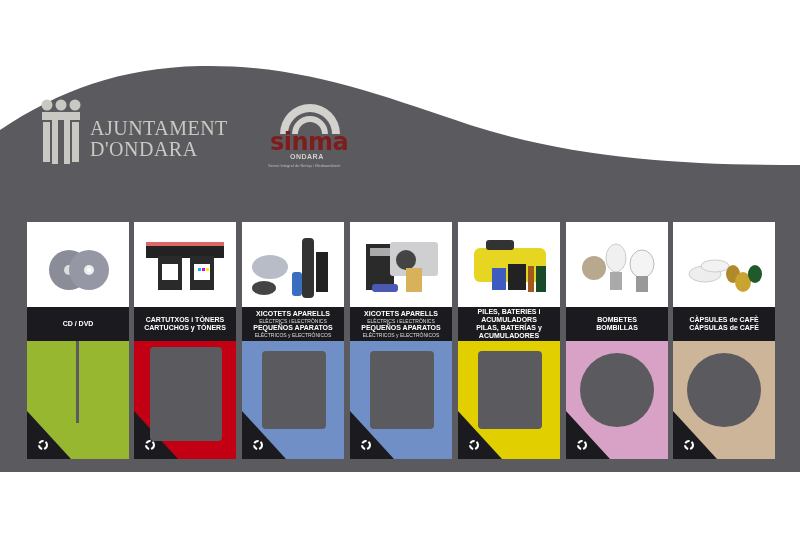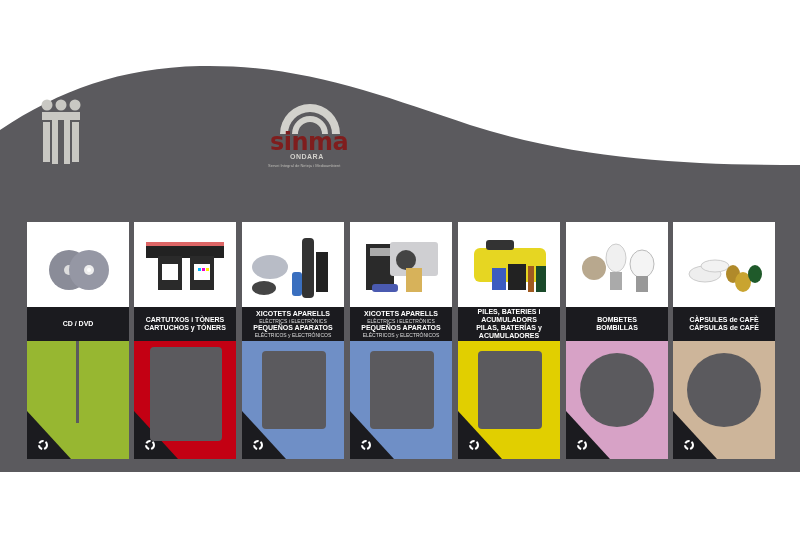--- a/index.html
+++ b/index.html
@@ -31,20 +31,24 @@
   </svg>
 
   <svg class="logo-ajt" viewBox="0 0 180 68">
     <circle cx="7" cy="7" r="5.5" fill="#c9c8c3"></circle>
     <circle cx="21" cy="7" r="5.5" fill="#c9c8c3"></circle>
     <circle cx="35" cy="7" r="5.5" fill="#c9c8c3"></circle>
     <path d="M2,14 L40,14 L40,22 L30,22 L30,66 L24,66 L24,22 L18,22 L18,66 L12,66 L12,22 L2,22 Z" fill="#c9c8c3"></path>
     <rect x="3" y="24" width="7" height="40" fill="#c9c8c3"></rect>
     <rect x="32" y="24" width="7" height="40" fill="#c9c8c3"></rect>
   </svg>
+  <div class="ajt-text">
+    <div>AJUNTAMENT</div>
+    <div>D'ONDARA</div>
+  </div>
 
   <svg class="sinma" viewBox="0 0 120 80">
     <path d="M18,40 A30,30 0 0 1 78,40 L70,40 A22,22 0 0 0 26,40 Z" fill="#d2d1cc"></path>
     <path d="M30,40 A18,18 0 0 1 66,40 L60,40 A12,12 0 0 0 36,40 Z" fill="#d2d1cc"></path>
   </svg>
   <div class="sinma-word">sinma</div>
   <div class="sinma-sub">ONDARA</div>
   <div class="sinma-tag">Servei Integral de Neteja i Medioambient</div>
 
 

